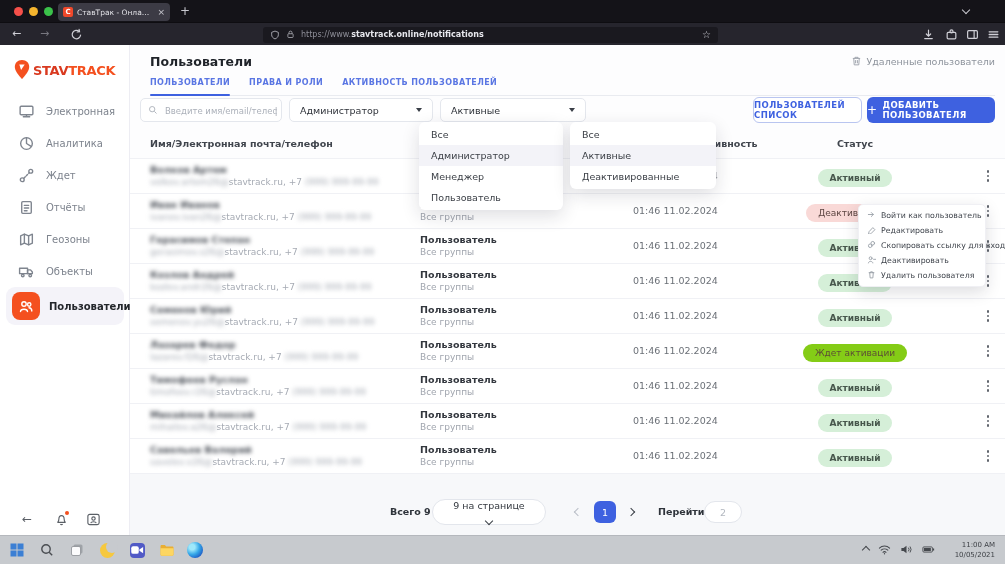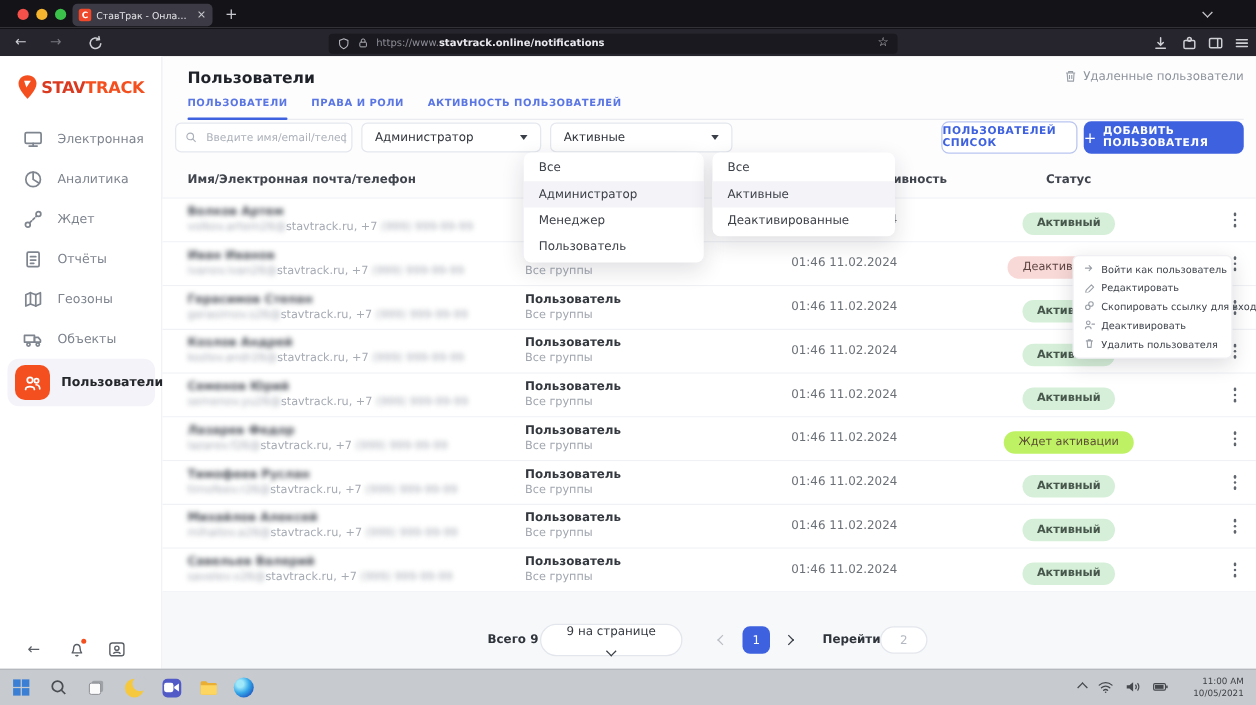--- a/index.html
+++ b/index.html
@@ -81,21 +81,21 @@
   .uname{position:absolute;left:20px;top:5px;font-size:9.5px;font-weight:bold;color:#4a4f57;}
   .uemail{position:absolute;left:20px;top:18px;font-size:9px;color:#a6abb4;white-space:nowrap;}
   .blur{filter:blur(2.3px);}
   .rrole{position:absolute;left:290px;top:5px;font-size:9.5px;font-weight:bold;color:#33373e;}
   .rgroup{position:absolute;left:290px;top:18px;font-size:9px;color:#a0a5ae;}
   .rdate{position:absolute;left:503px;top:11px;font-size:9.5px;color:#6b7077;}
   .rstat{position:absolute;left:655px;top:7px;width:140px;text-align:center;}
   .badge{display:inline-block;font-size:9px;padding:4px 12px;border-radius:11px;}
   .badge.active{background:#d5efd8;color:#47574c;font-weight:bold;}
   .badge.deactivated{background:#f9d9d7;color:#5c4542;}
-  .badge.pending{background:#bef264;color:#5d4f35;}
+  .badge.pending{background:#84cc16;color:#5d4f35;}
   .kebab{position:absolute;left:851px;top:9px;width:14px;height:16px;background:none;border:0;cursor:pointer;
          display:flex;flex-direction:column;align-items:center;justify-content:center;gap:2px;}
   .kebab i{width:2.5px;height:2.5px;border-radius:50%;background:#60656d;display:block;}
   
   .panel{position:absolute;background:#fff;border-radius:6px;box-shadow:0 6px 18px rgba(25,28,50,.14);z-index:40;padding:2px 0;}
   .opt{height:21px;display:flex;align-items:center;padding:0 12px;font-size:9.5px;color:#3c4047;cursor:pointer;white-space:nowrap;}
   .opt.hl{background:#f3f3f8;}
   #panel-role{left:289px;top:77px;width:144px;}
   #panel-status{left:440px;top:77px;width:146px;}
   .ctxmenu{position:absolute;left:728px;top:159px;width:126px;background:#fff;border:1px solid #f0f0f4;border-radius:5px;

